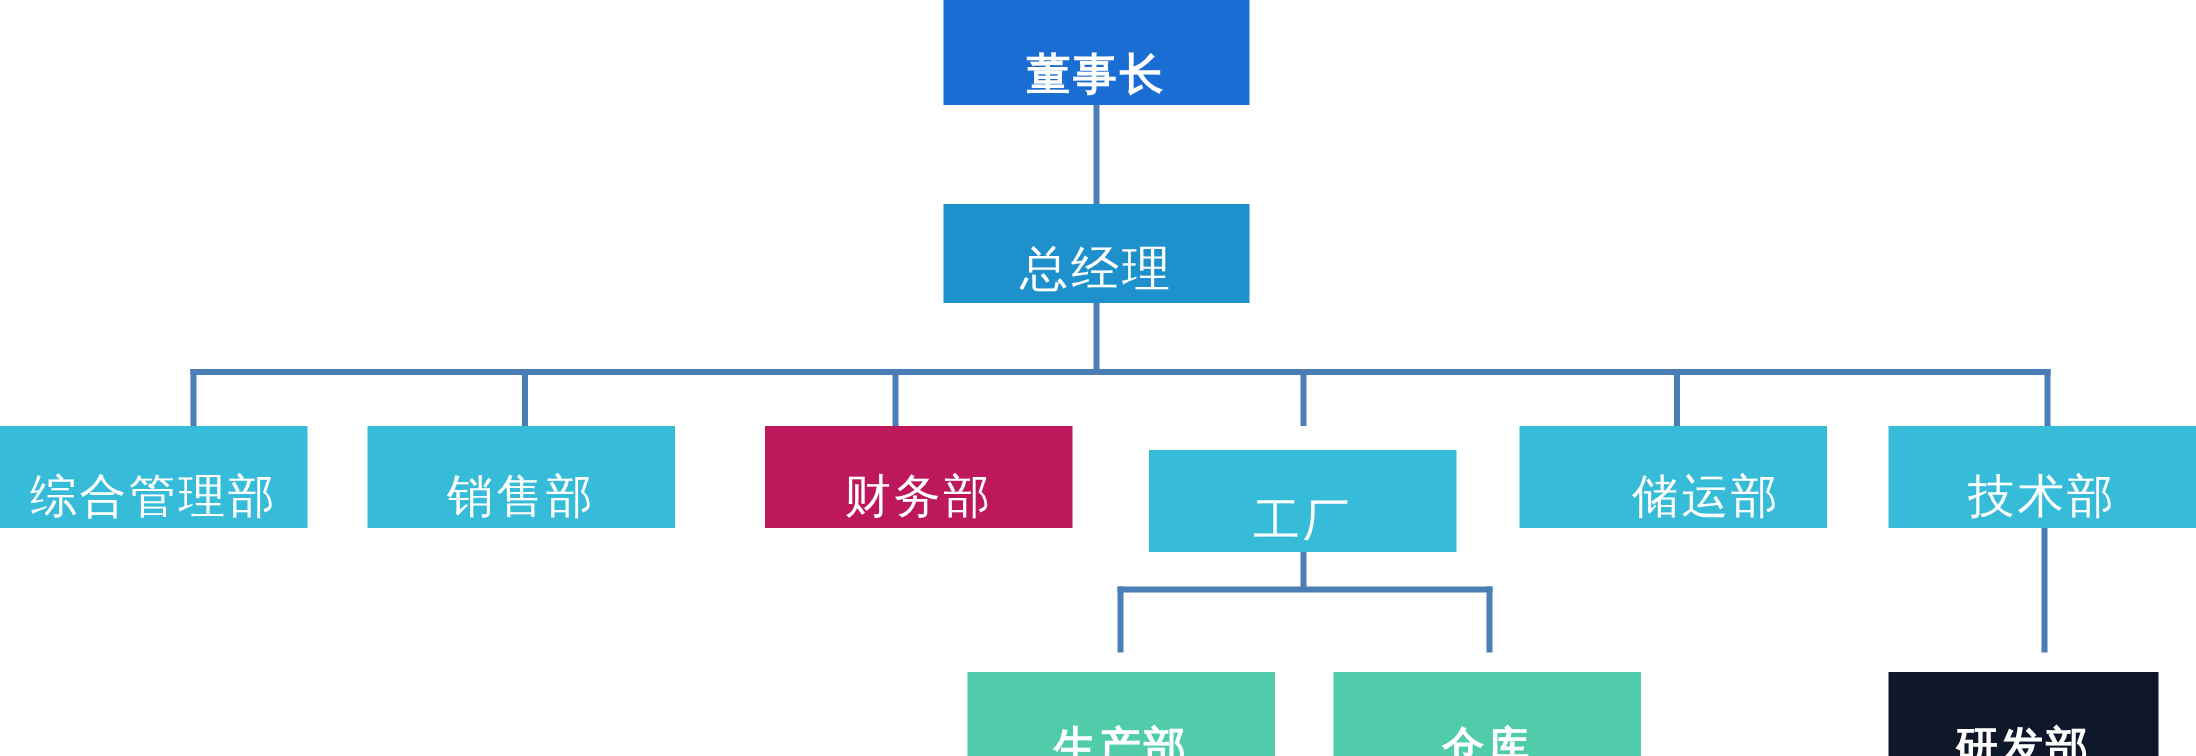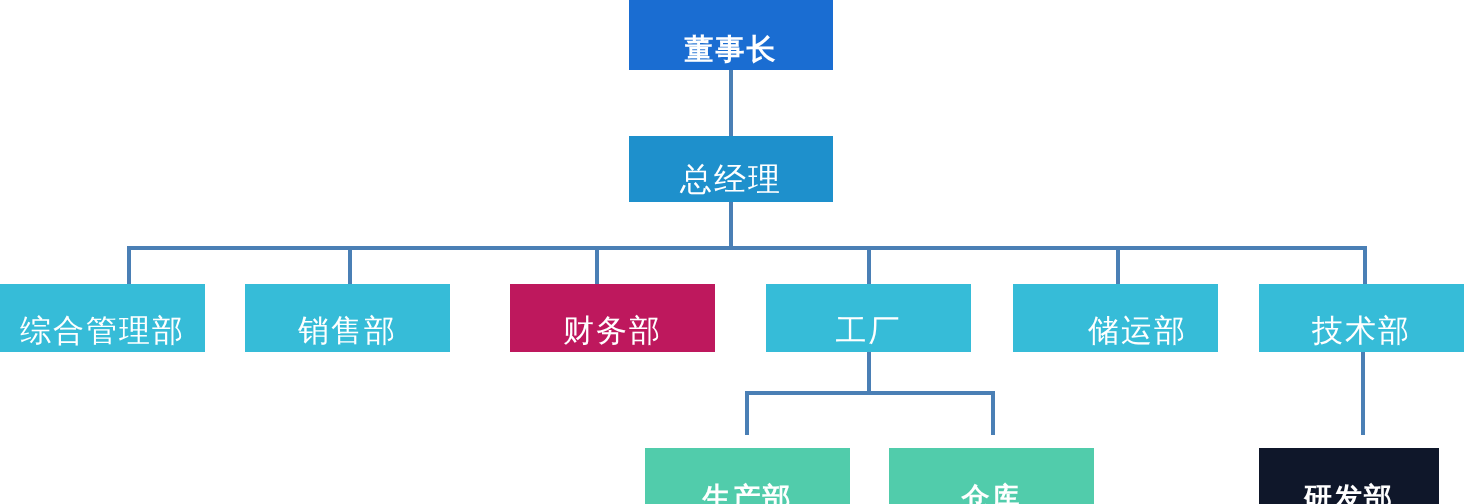--- a/index.html
+++ b/index.html
@@ -65,21 +65,21 @@
 
   <div class="node lvl3" style="left:0px;top:284px;width:205px;height:68px;background:#36bcd8;">
     <span>综合管理部</span>
   </div>
   <div class="node lvl3" style="left:245px;top:284px;width:205px;height:68px;background:#36bcd8;">
     <span>销售部</span>
   </div>
   <div class="node lvl3" style="left:492px;top:284px;width:205px;height:68px;background:#be185d;margin-left:18px;">
     <span>财务部</span>
   </div>
-  <div class="node lvl3" style="left:766px;top:284px;width:205px;height:68px;background:#36bcd8;">
+  <div class="node lvl3" style="left:766px;top:300px;width:205px;height:68px;background:#36bcd8;">
     <span>工厂</span>
   </div>
   <div class="node lvl3" style="left:1013px;top:284px;width:205px;height:68px;background:#36bcd8;padding-left:44px;">
     <span>储运部</span>
   </div>
   <div class="node lvl3" style="left:1259px;top:284px;width:205px;height:68px;background:#36bcd8;">
     <span>技术部</span>
   </div>
 
   <div class="node lvl4" style="left:645px;top:435px;width:205px;height:69px;background:#51ccab;">

